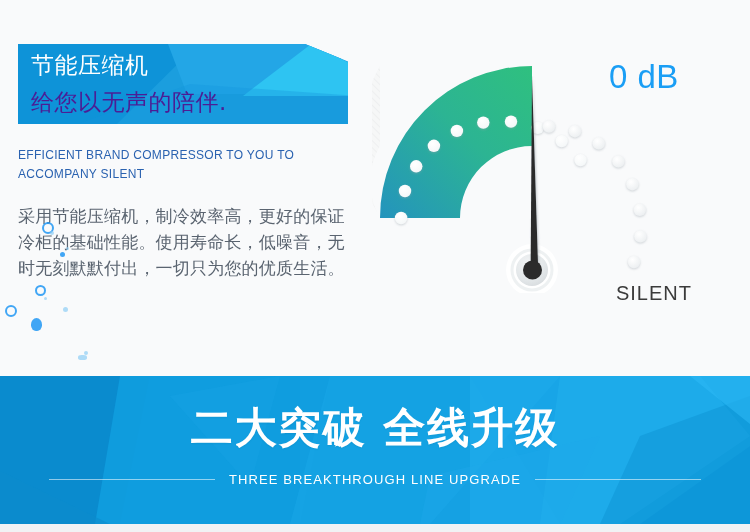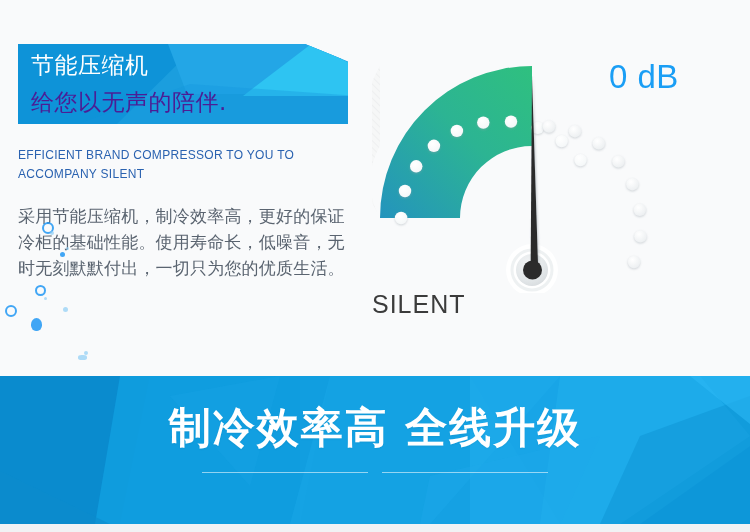--- a/index.html
+++ b/index.html
@@ -163,24 +163,24 @@
     color: #1a9ef5;
     font-weight: 400;
     letter-spacing: 0.5px;
     font-family: "Liberation Sans", sans-serif;
     white-space: nowrap;
     margin-left: 44px;
   }
   .gauge-label {
     position: absolute;
     left: 0;
-    top: 232px;
+    top: 224px;
     width: 320px;
-    text-align: left;
-    font-size: 25px;
+    text-align: right;
+    font-size: 20px;
     color: #3b3b3b;
     letter-spacing: 1px;
     font-family: "Liberation Sans", sans-serif;
   }
 
   
   .banner {
     position: absolute;
     left: 0;
     top: 376px;
@@ -370,22 +370,23 @@
       <polygon points="330,0 560,0 430,148 290,148" fill="#1aa8e8" opacity="0.45"></polygon>
       <polygon points="470,0 700,0 750,60 620,148 470,148" fill="#22aeee" opacity="0.55"></polygon>
       <polygon points="560,0 750,0 750,70 640,148 540,148" fill="#28b6f2" opacity="0.35"></polygon>
       <polygon points="640,60 750,20 750,148 600,148" fill="#0f96d6" opacity="0.55"></polygon>
       <polygon points="690,0 750,0 750,48" fill="#2fbcf7" opacity="0.5"></polygon>
       <polygon points="0,95 110,148 0,148" fill="#0b8ccd" opacity="0.6"></polygon>
       <polygon points="170,20 280,0 250,110" fill="#1ba4e6" opacity="0.35"></polygon>
       <polygon points="430,100 600,60 560,148 420,148" fill="#1fa9ea" opacity="0.35"></polygon>
     </svg>
 
-    <div class="banner-cn">制冷效率高 全线升级</div>
+    <div class="banner-cn">二大突破 全线升级</div>
 
     <div class="banner-en-row">
       <span class="banner-rule"></span>
+      <span class="banner-en">THREE BREAKTHROUGH LINE UPGRADE</span>
       <span class="banner-rule"></span>
     </div>
   </div>
 
   <div class="bottom-strip"></div>
 </div>
 
 </body></html>

